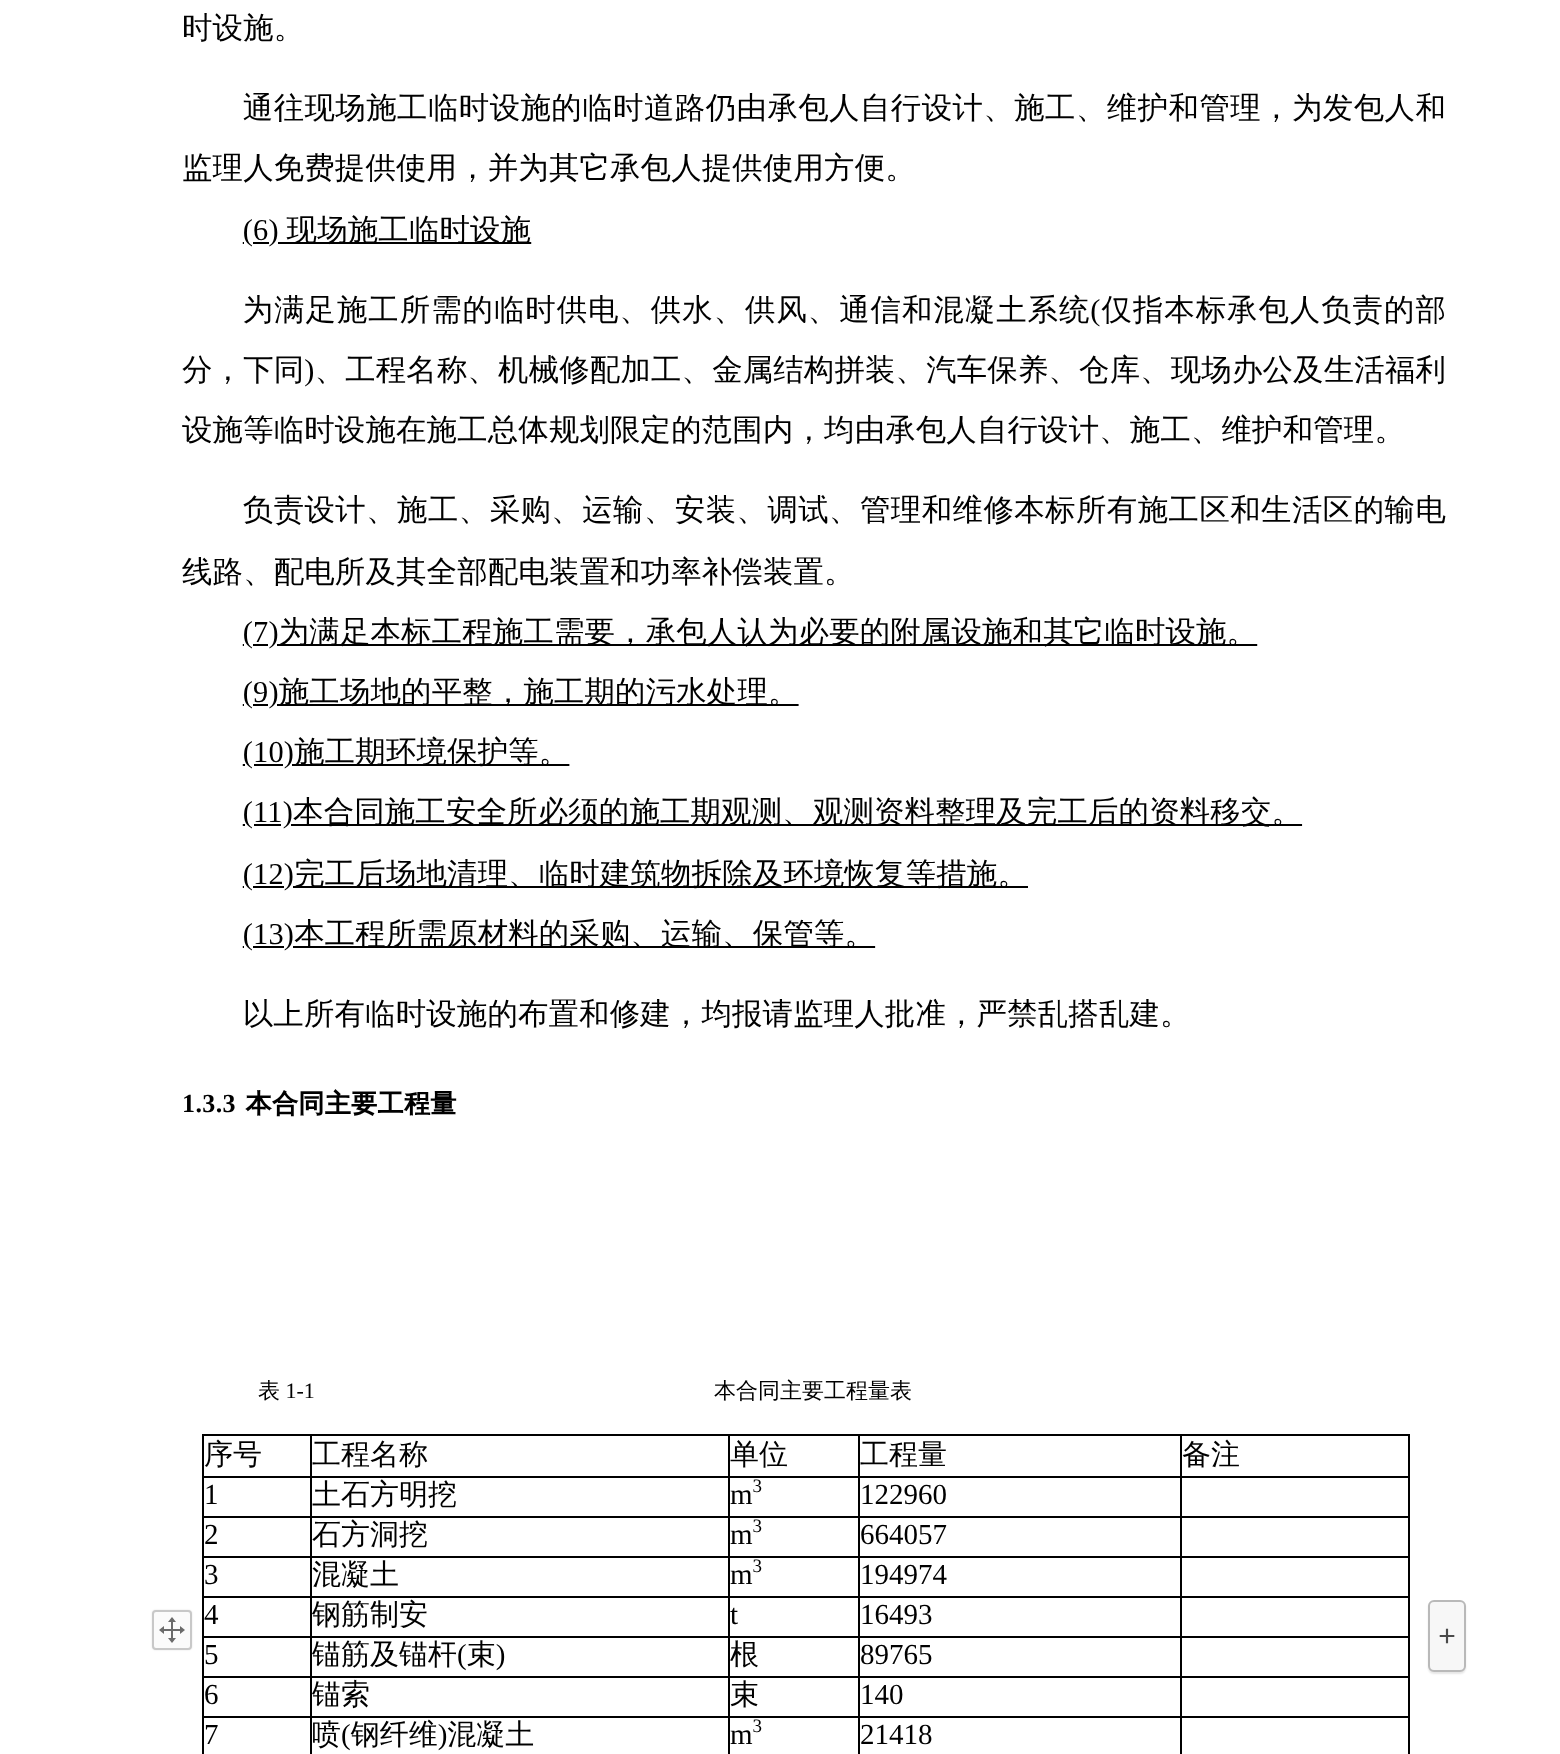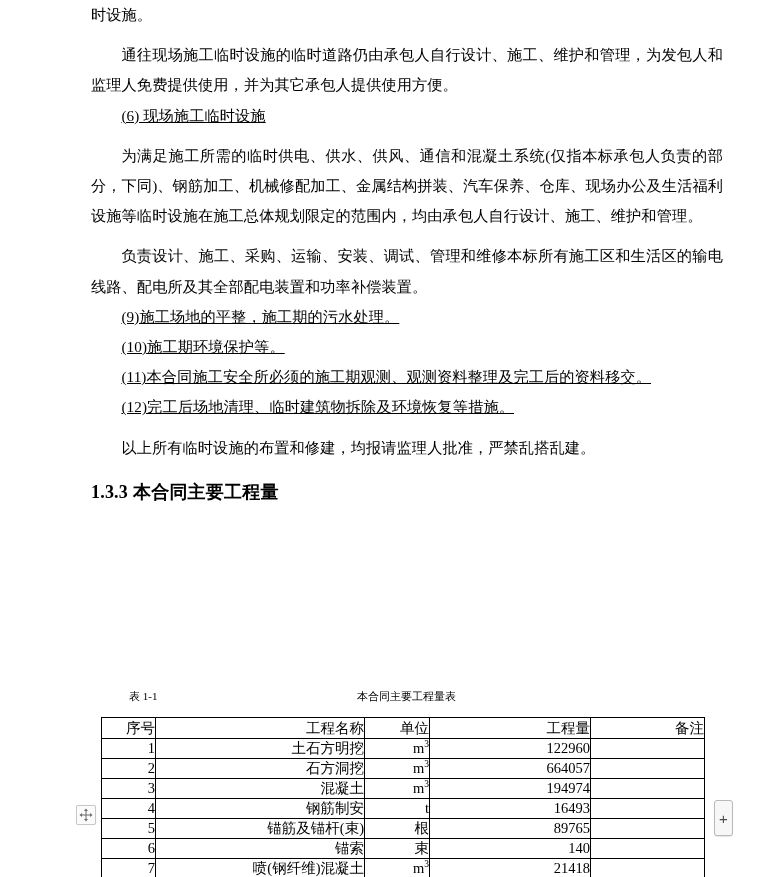--- a/index.html
+++ b/index.html
@@ -44,21 +44,21 @@
     letter-spacing: 0.1px;
     word-break: break-all;
   }
   p.indent2 { text-indent: 2em; margin-top: 10px; }
   p.indent-num { text-indent: 2em; text-decoration: underline; }
   p.flush { text-indent: 0; }
 
   
   h3.heading {
     margin: 0;
-    font-size: 18px;
+    font-size: 13px;
     line-height: 30px;
     font-weight: bold;
     letter-spacing: 0.2px;
   }
   .heading-num { margin-right: 5px; }
   .gap-md { height: 14px; }
 
   
   .table-caption {
     position: absolute;
@@ -84,21 +84,21 @@
     border-collapse: collapse;
     table-layout: fixed;
     width: 603px;
     font-size: 14.5px;
   }
   .qty-table td, .qty-table th {
     border: 1px solid #000000;
     padding: 0;
     height: 19px;
     line-height: 19px;
-    text-align: right;
+    text-align: left;
     vertical-align: middle;
     font-weight: normal;
     overflow: hidden;
     white-space: nowrap;
     font-family: Liberation Serif, serif;
   }
   .qty-table th { height: 20px; line-height: 20px; }
   .col-no     { width: 54px; }
   .col-name   { width: 209px; }
   .col-unit   { width: 65px; }
@@ -149,26 +149,28 @@
 </style>
 </head>
 <body>
 
 <div id="page">
 
   <div class="doc-body">
     <p class="para flush">时设施。</p>
     <p class="para indent2">通往现场施工临时设施的临时道路仍由承包人自行设计、施工、维护和管理，为发包人和监理人免费提供使用，并为其它承包人提供使用方便。</p>
     <p class="para indent-num">(6) 现场施工临时设施</p>
-    <p class="para indent2">为满足施工所需的临时供电、供水、供风、通信和混凝土系统(仅指本标承包人负责的部分，下同)、钢筋加工、机械修配加工、金属结构拼装、汽车保养、仓库、现场办公及生活福利设施等临时设施在施工总体规划限定的范围内，均由承包人自行设计、施工、维护和管理。</p>
+    <p class="para indent2">为满足施工所需的临时供电、供水、供风、通信和混凝土系统(仅指本标承包人负责的部分，下同)、工程名称、机械修配加工、金属结构拼装、汽车保养、仓库、现场办公及生活福利设施等临时设施在施工总体规划限定的范围内，均由承包人自行设计、施工、维护和管理。</p>
     <p class="para indent2">负责设计、施工、采购、运输、安装、调试、管理和维修本标所有施工区和生活区的输电线路、配电所及其全部配电装置和功率补偿装置。</p>
+    <p class="para indent-num">(7)为满足本标工程施工需要，承包人认为必要的附属设施和其它临时设施。</p>
     <p class="para indent-num">(9)施工场地的平整，施工期的污水处理。</p>
     <p class="para indent-num">(10)施工期环境保护等。</p>
     <p class="para indent-num">(11)本合同施工安全所必须的施工期观测、观测资料整理及完工后的资料移交。</p>
     <p class="para indent-num">(12)完工后场地清理、临时建筑物拆除及环境恢复等措施。</p>
+    <p class="para indent-num">(13)本工程所需原材料的采购、运输、保管等。</p>
     <p class="para indent2">以上所有临时设施的布置和修建，均报请监理人批准，严禁乱搭乱建。</p>
 
     <div class="gap-md"></div>
 
     <h3 class="heading"><span class="heading-num">1.3.3</span><span>本合同主要工程量</span></h3>
   </div>
 
   <div class="table-caption">
     <span>表 1-1</span>
     <span class="caption-right">本合同主要工程量表</span>

